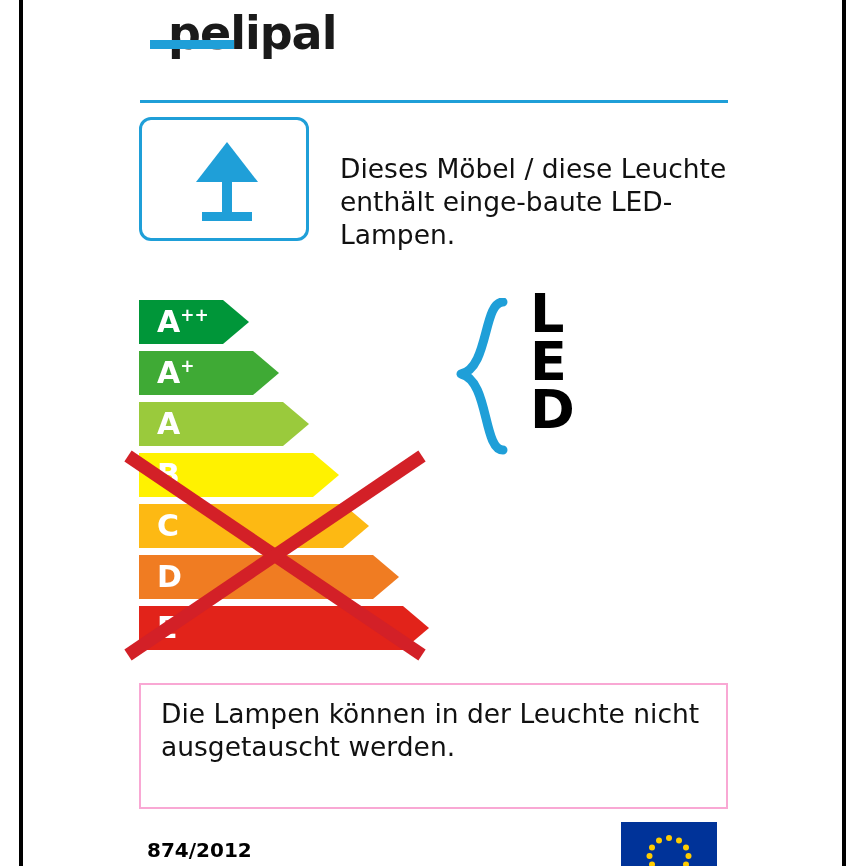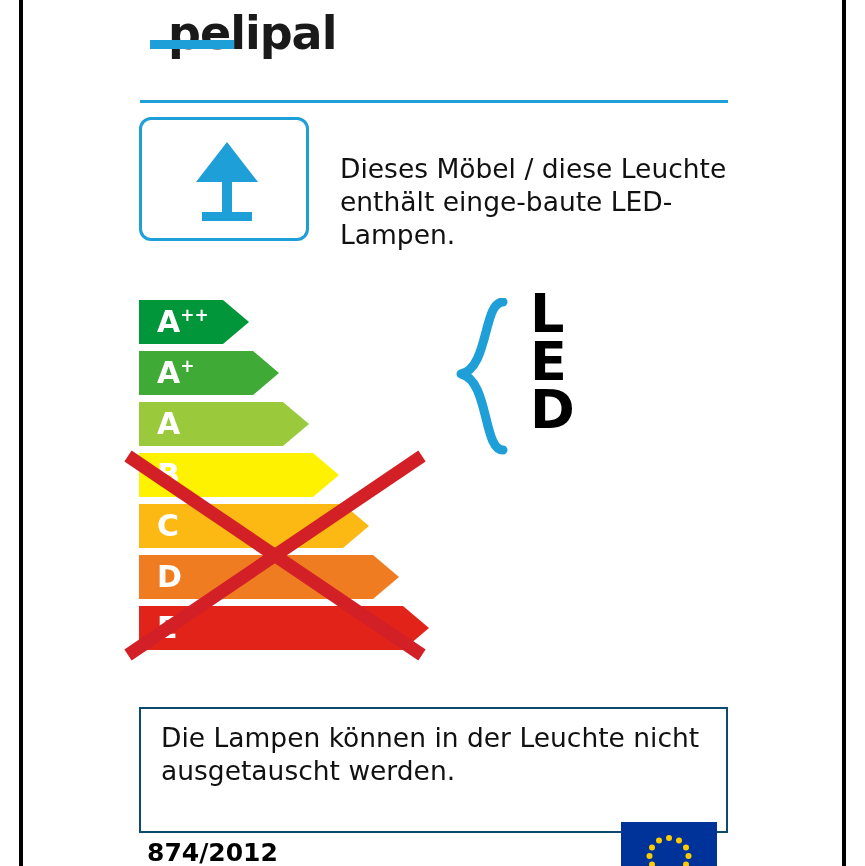--- a/index.html
+++ b/index.html
@@ -166,39 +166,38 @@
     letter-spacing: 1px;
   }
 
   
   .note-box {
     position: absolute;
     left: 139px;
     top: 683px;
     width: 589px;
     height: 126px;
-    border: 2px solid #0c4a6e;
+    border: 2px solid #f9a8d4;
     box-sizing: border-box;
-    margin-top: 24px;
   }
   .note-text {
     position: absolute;
     left: 20px;
     top: 12px;
     width: 550px;
     font-size: 26.5px;
     line-height: 33px;
     color: #111;
   }
 
   .regulation {
     position: absolute;
     left: 147px;
     top: 838px;
-    font-size: 25px;
+    font-size: 20px;
     font-weight: bold;
     color: #000;
   }
 
   
   .eu-flag {
     position: absolute;
     left: 621px;
     top: 822px;
     width: 96px;

